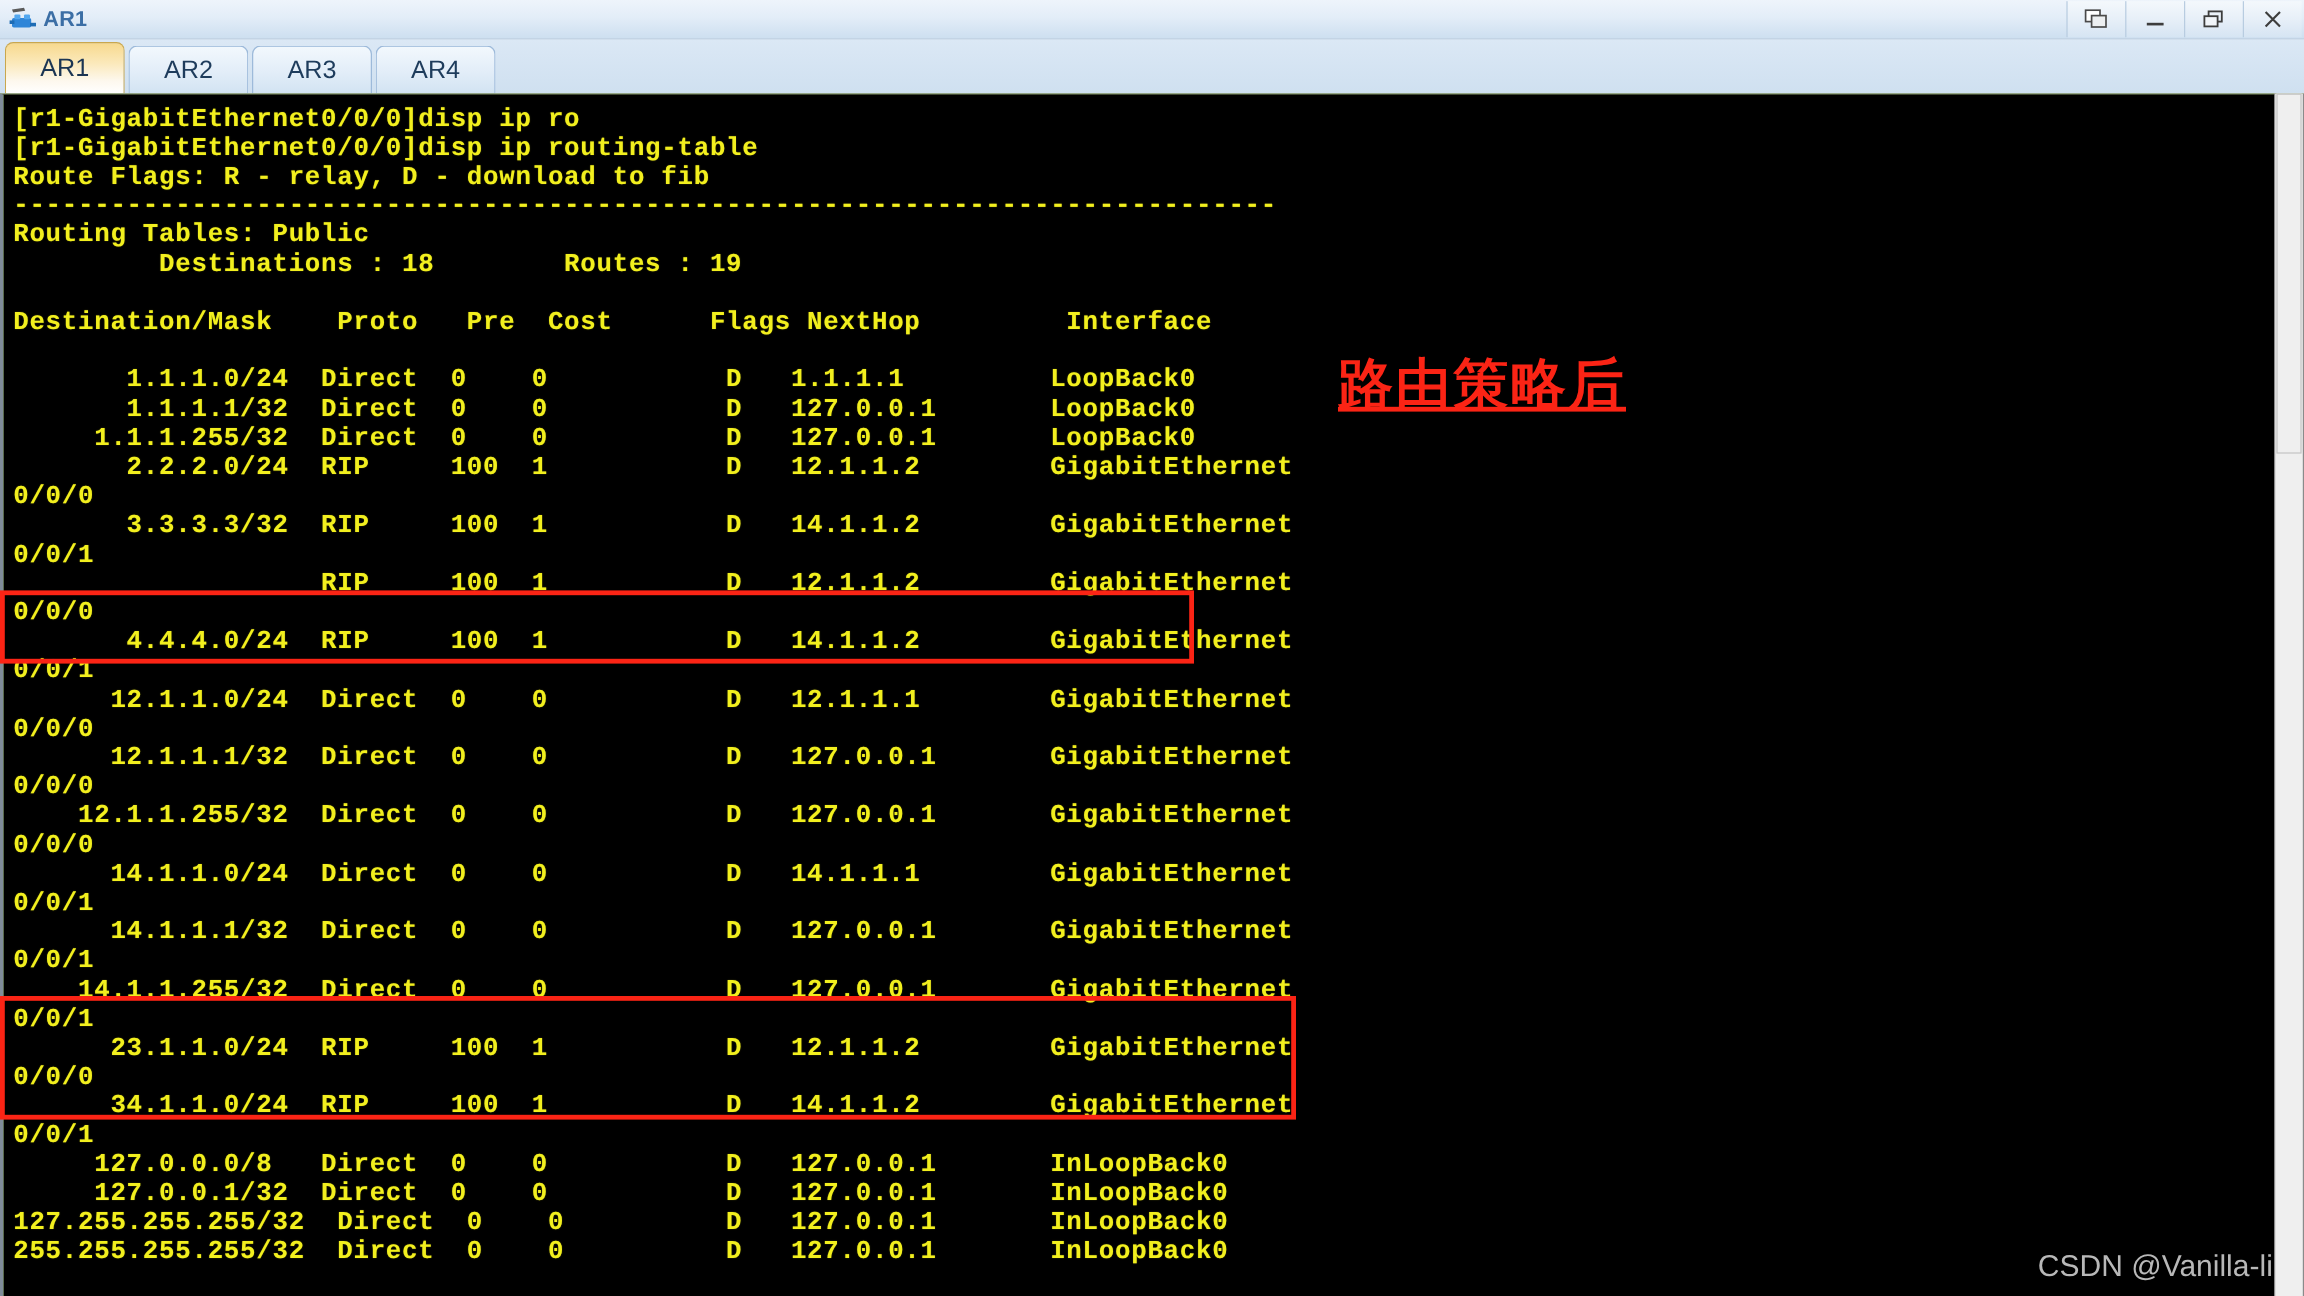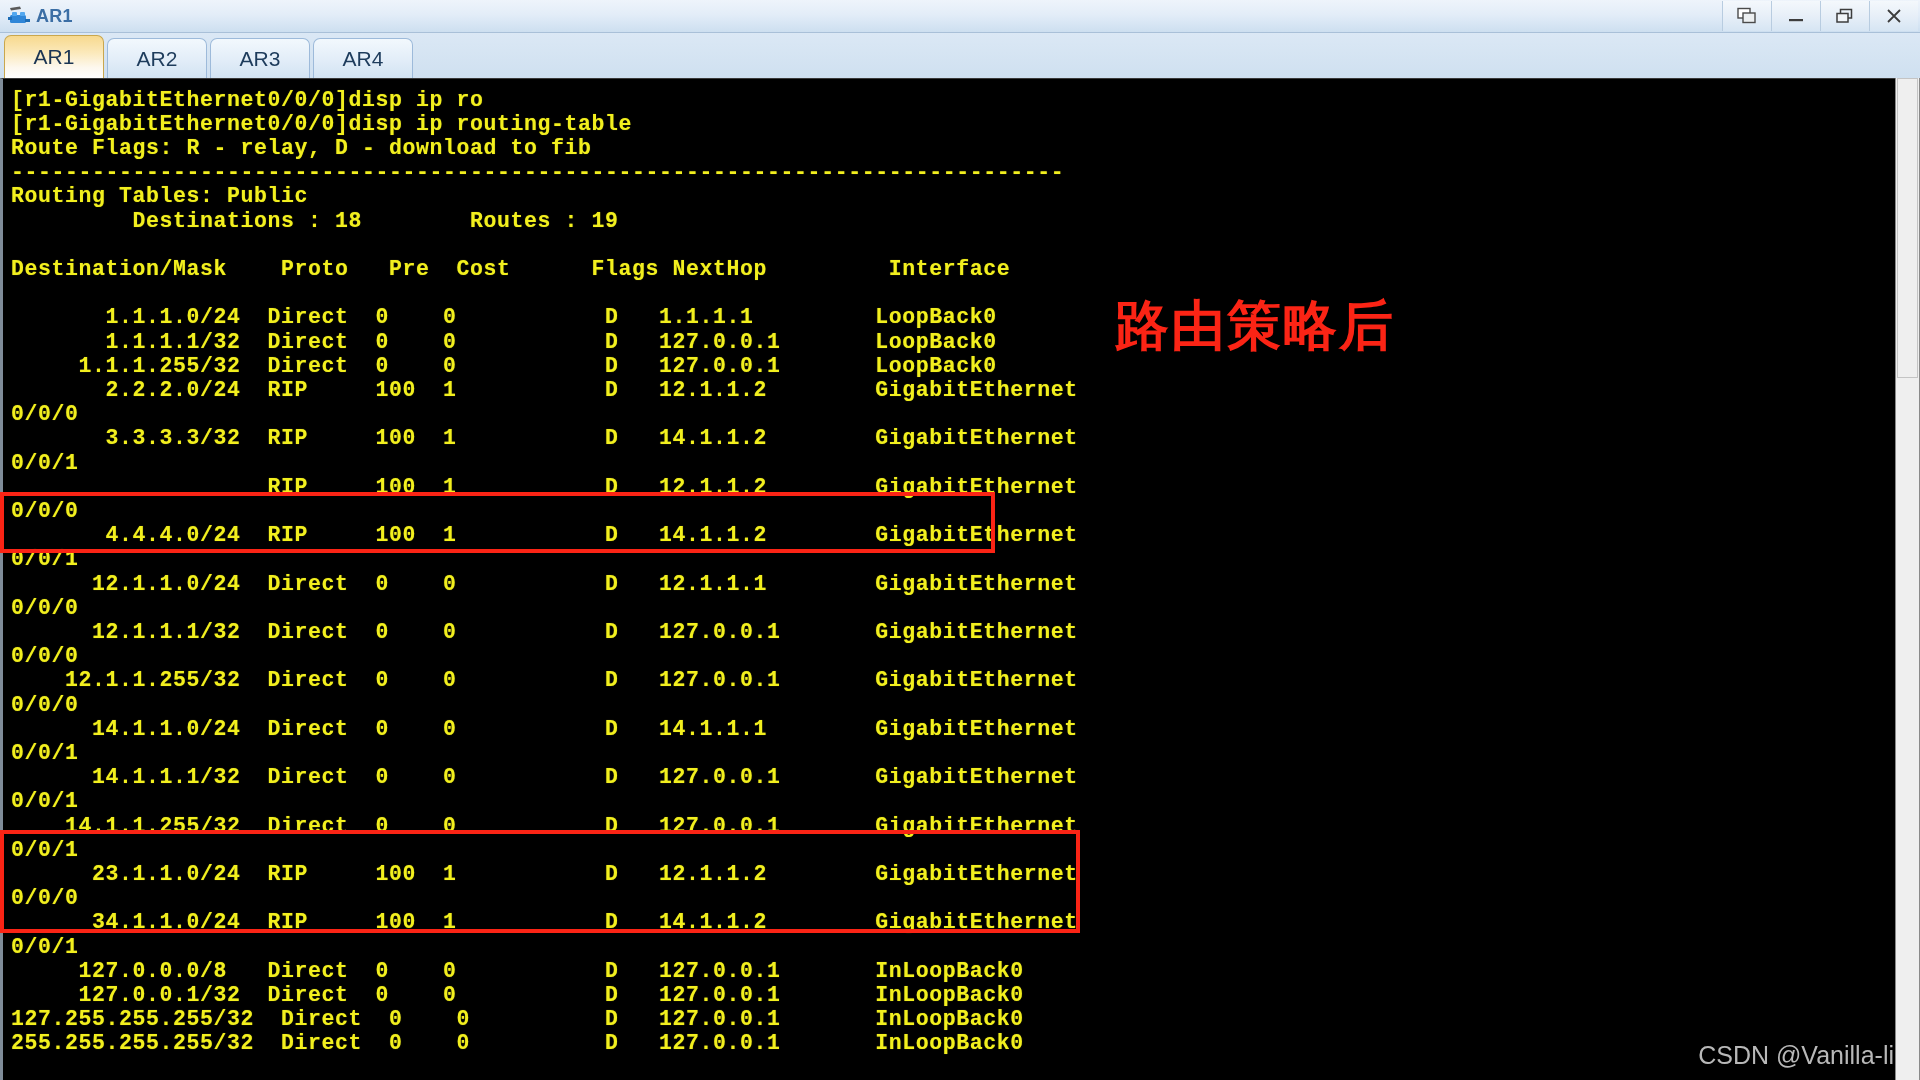--- a/index.html
+++ b/index.html
@@ -134,25 +134,26 @@
   
   .ann-box {
     position: absolute;
     border: 4px solid #ff1a12;
     box-sizing: border-box;
     pointer-events: none;
   }
   .ann-text {
     position: absolute;
     color: #fb2415;
-    font-size: 54px;
+    font-size: 46px;
     font-weight: bold;
     letter-spacing: 2px;
     font-family: "DejaVu Sans", "Liberation Sans", sans-serif;
     white-space: nowrap;
+    text-decoration: underline;
   }
   .watermark {
     position: absolute;
     right: 26px; bottom: 10px;
     color: #b8b8b8;
     font-size: 25px;
     font-family: "Liberation Sans", sans-serif;
     white-space: nowrap;
   }
 </style>

